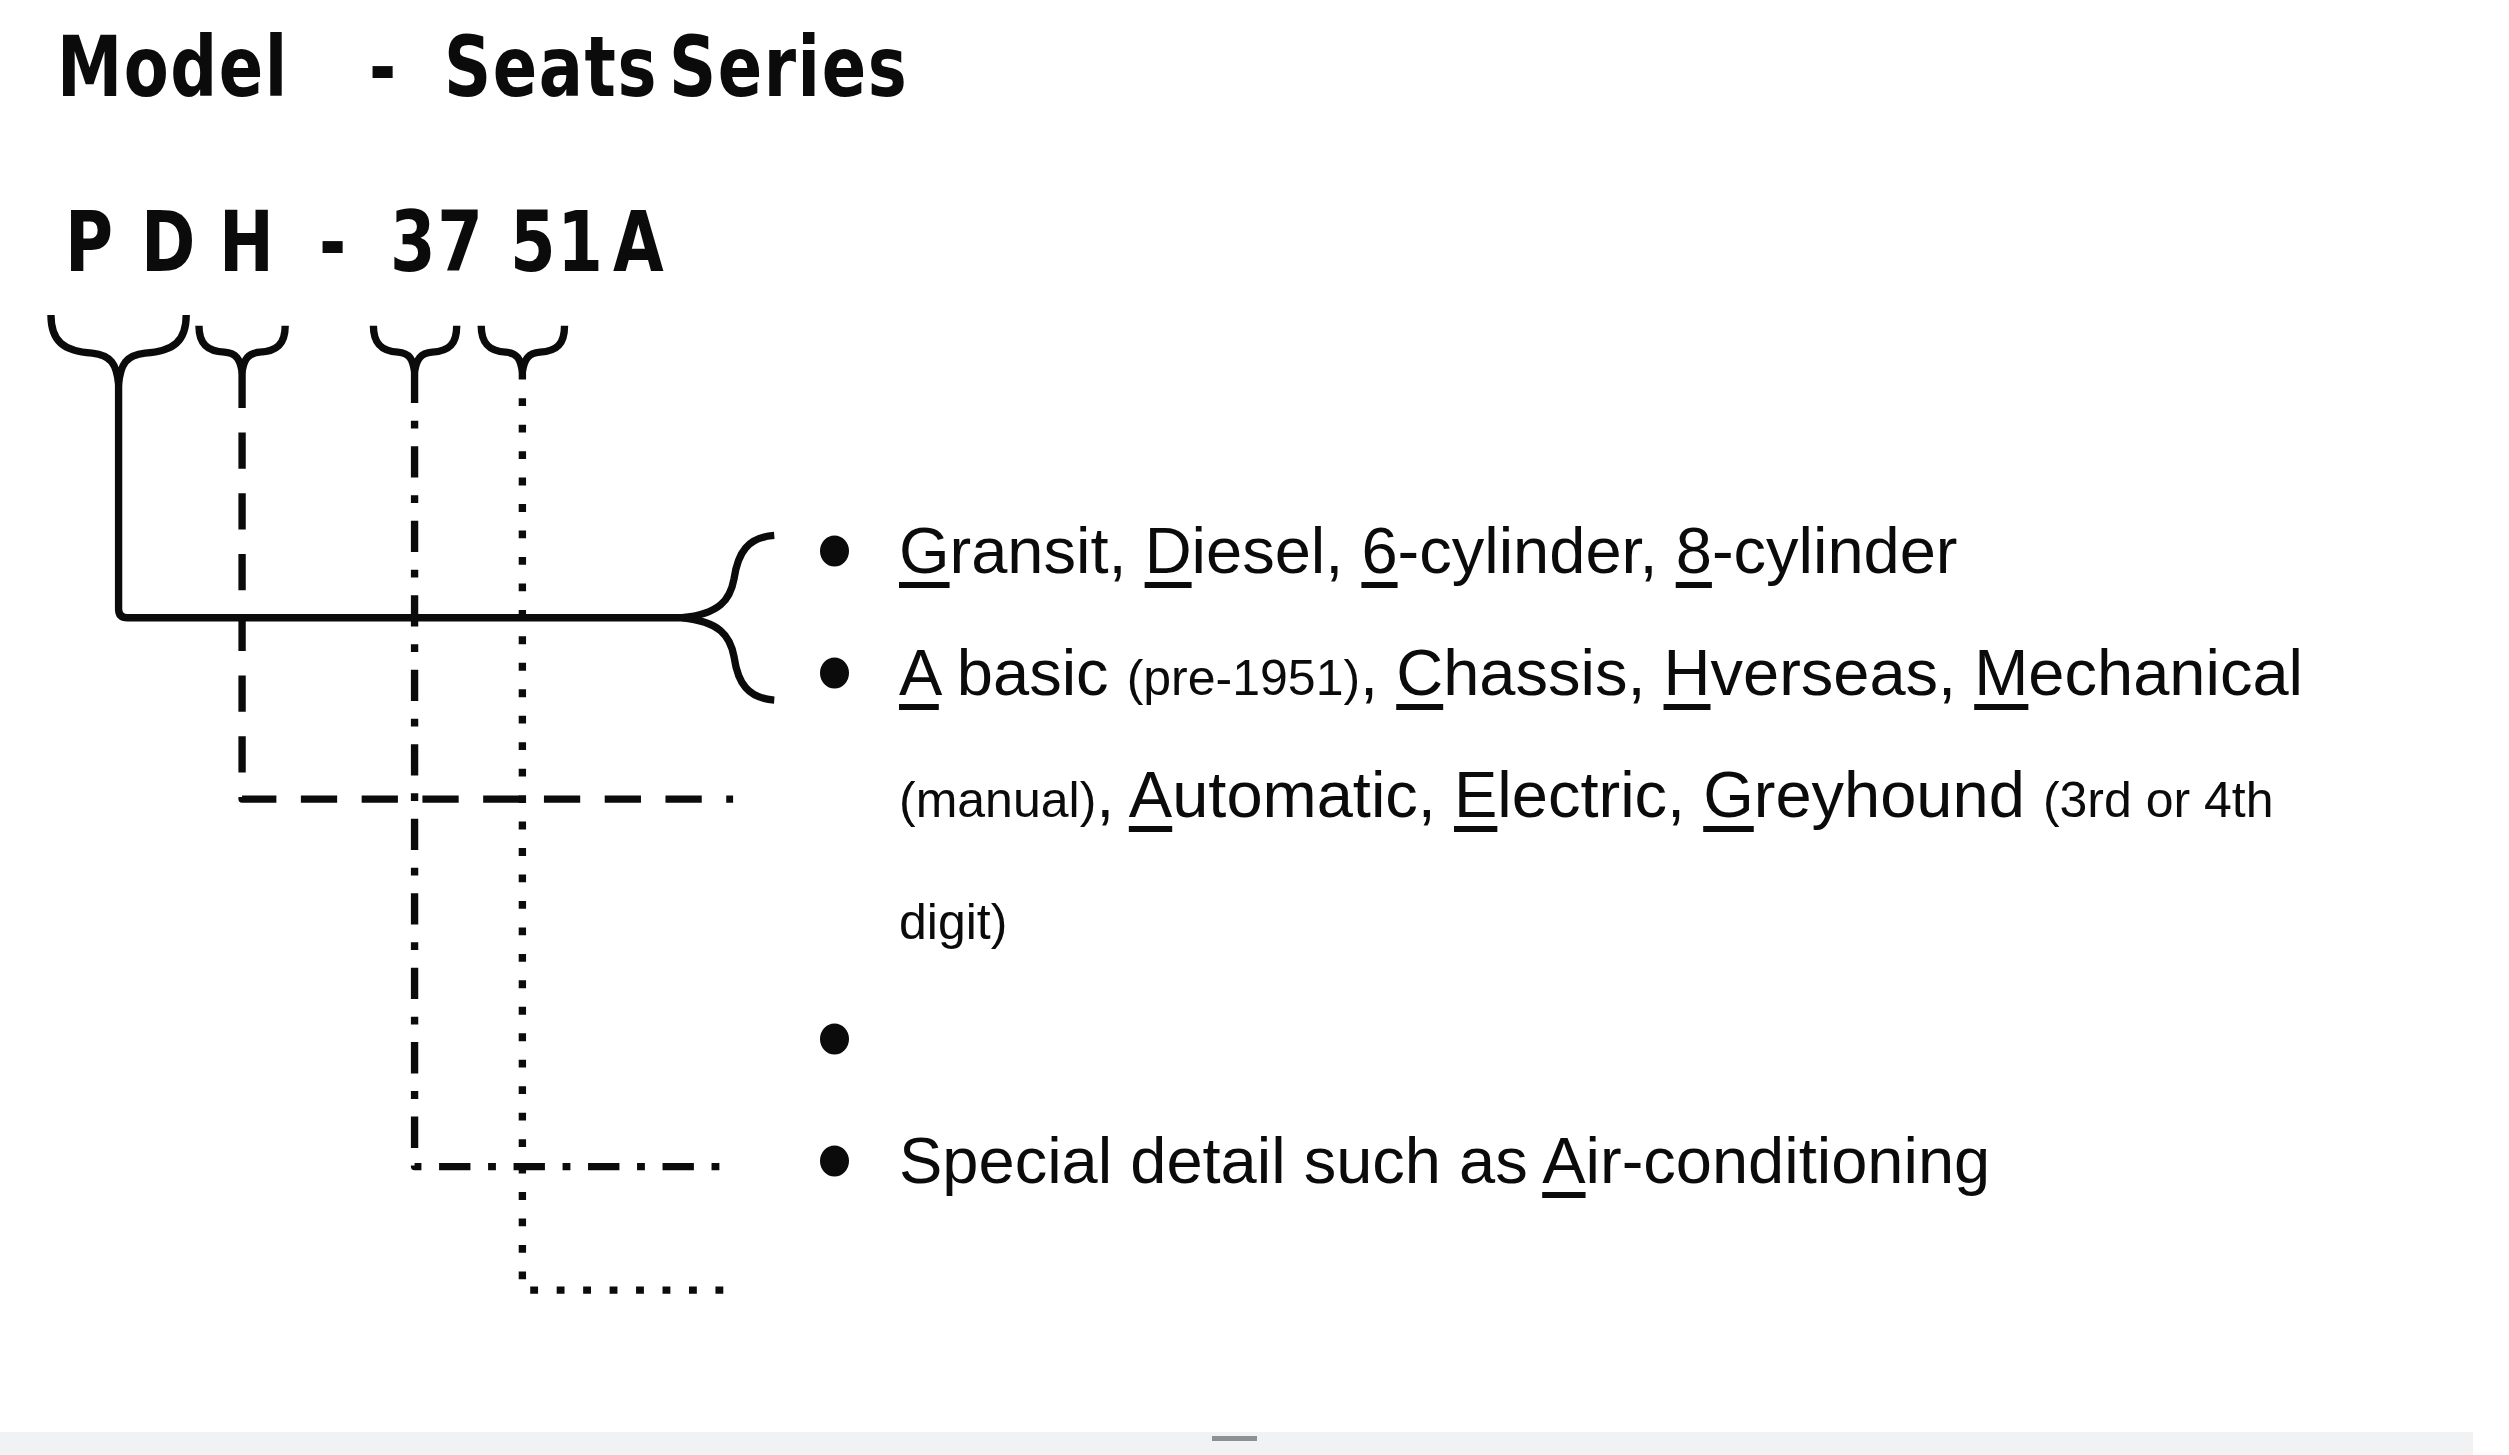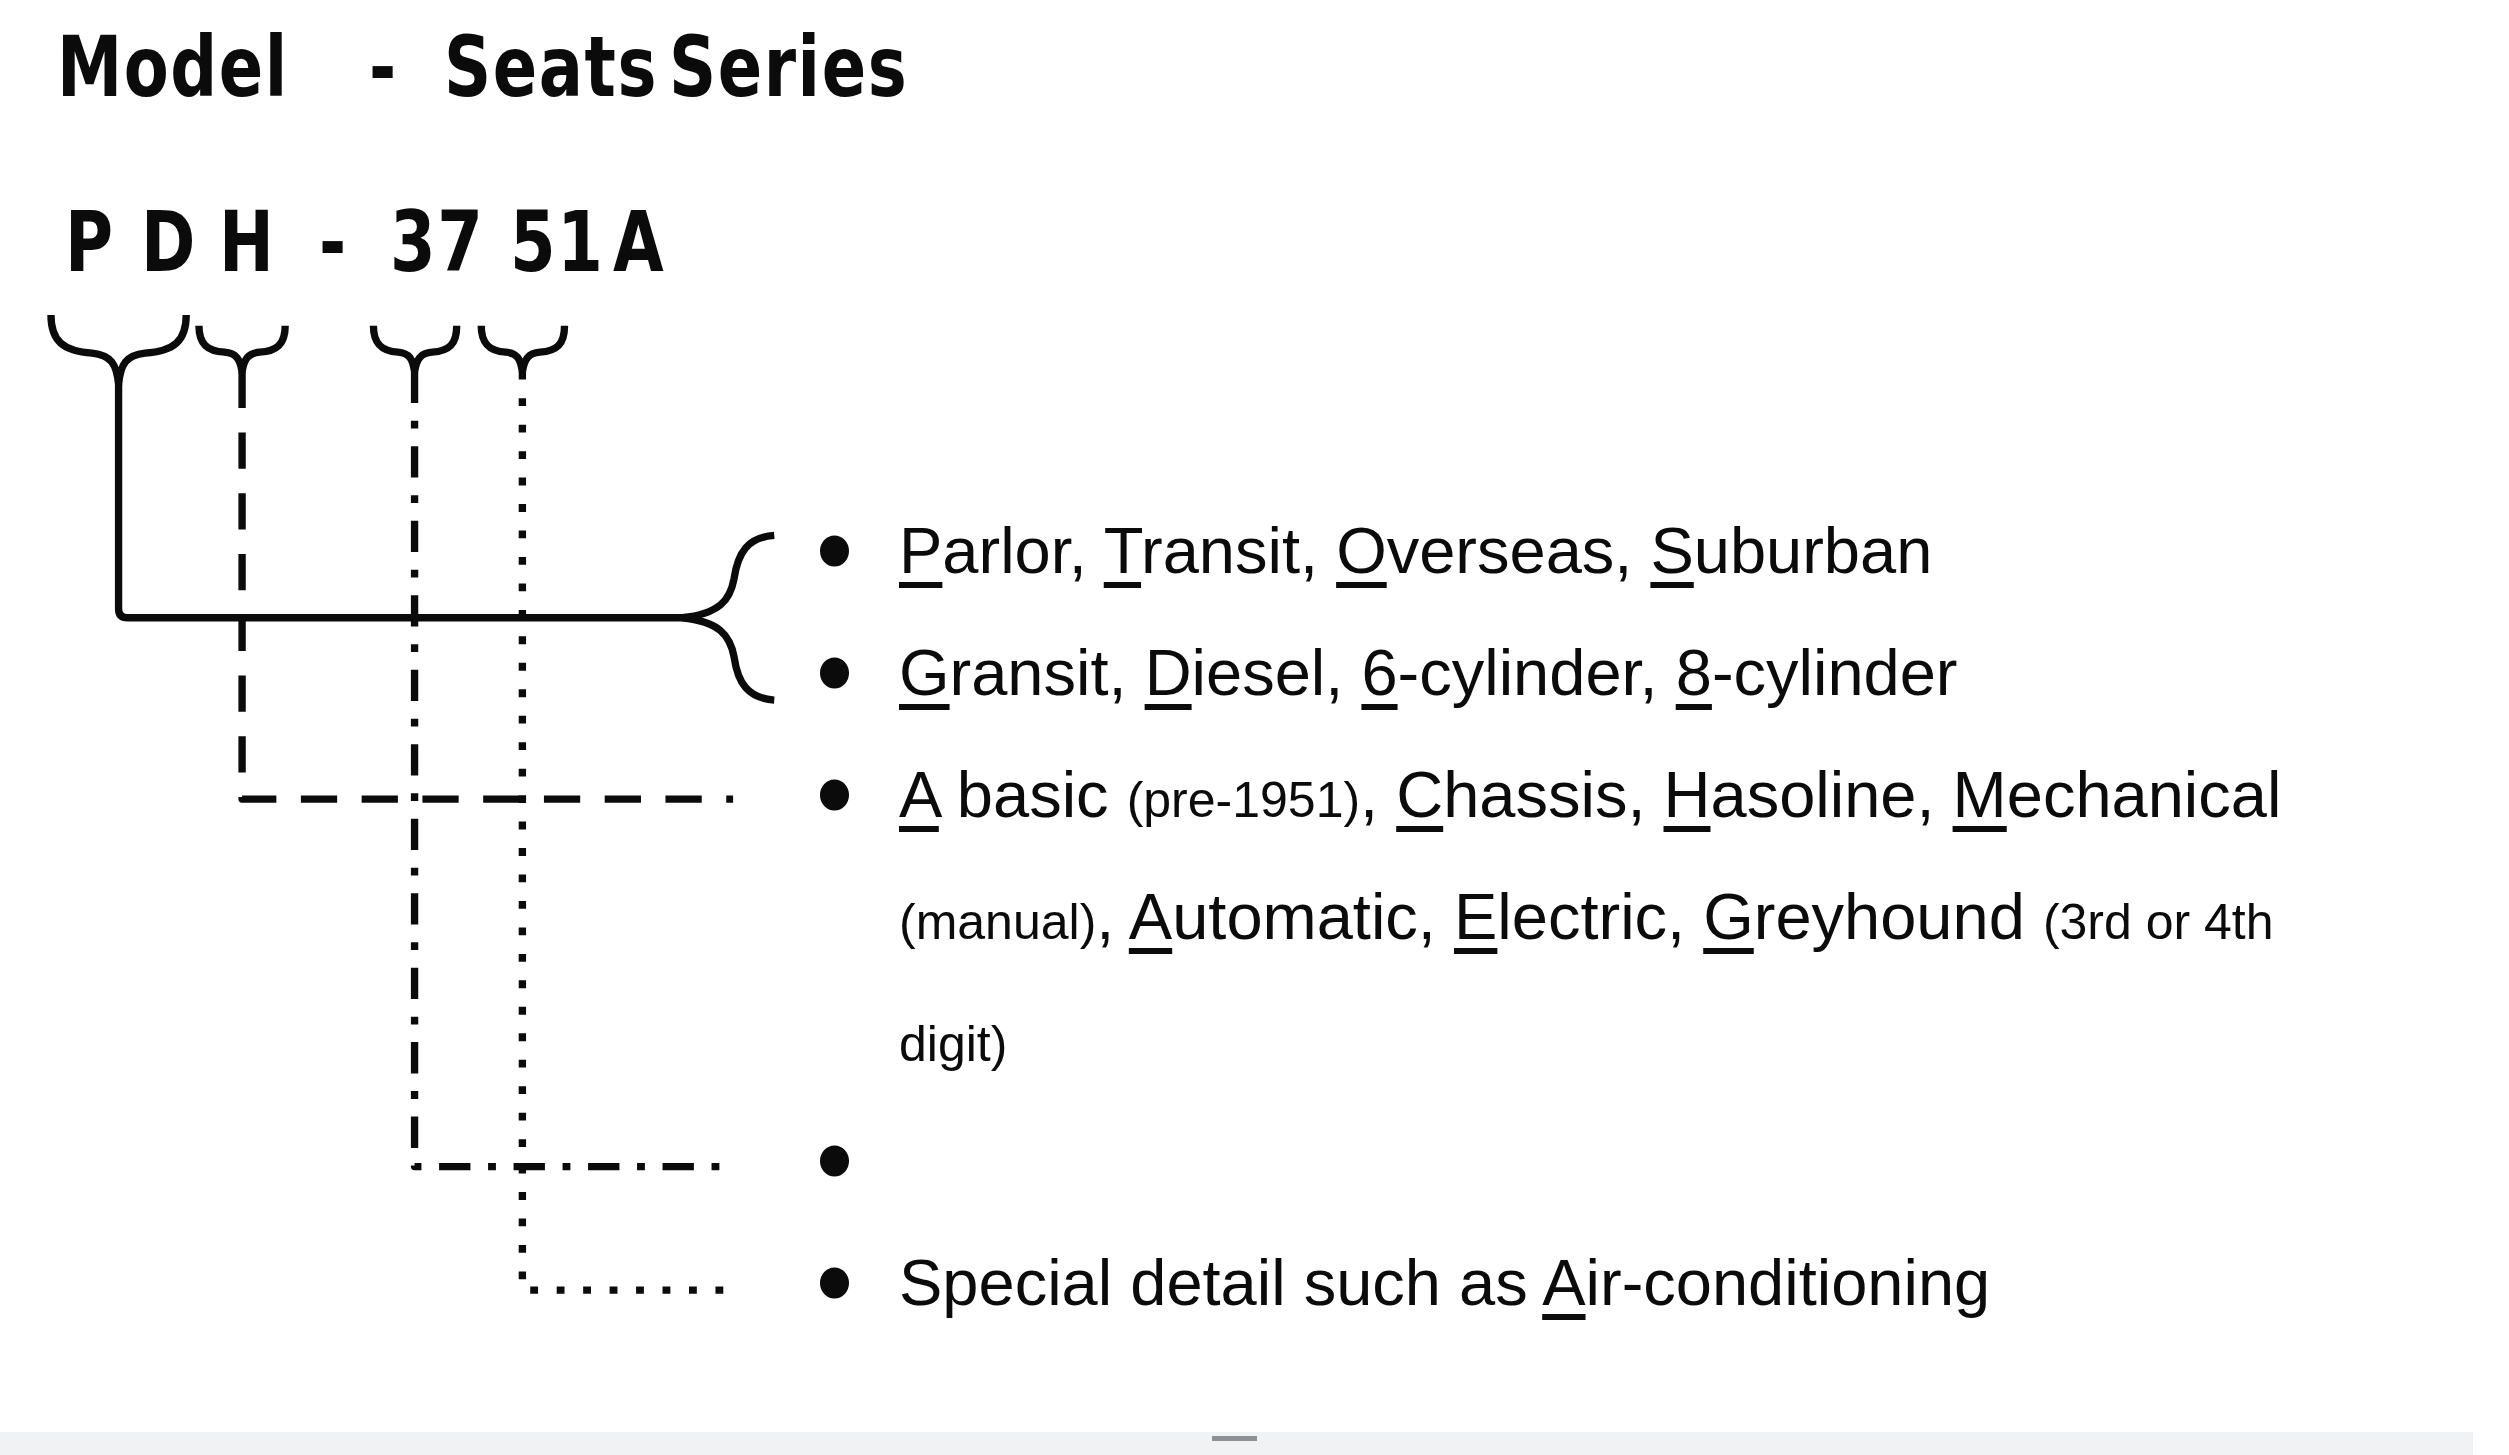--- a/index.html
+++ b/index.html
@@ -123,23 +123,22 @@
     <span class="display-token" style="left:65px;  top:200px;">P</span>
     <span class="display-token" style="left:141px; top:200px;">D</span>
     <span class="display-token" style="left:219px; top:200px;">H</span>
     <span class="display-token" style="left:319px; top:200px;">-</span>
     <span class="display-token" style="left:390px; top:200px;">37</span>
     <span class="display-token" style="left:510px; top:200px;">51</span>
     <span class="display-token" style="left:613px; top:200px;">A</span>
   </div>
 
   <div class="legend" id="bullet-list">
-      <div class="bullet-line"><span class="bullet-dot"></span><span class="seg-u">P</span><span class="seg-n">arlor, </span><span class="seg-u">T</span><span class="seg-n">ransit, </span><span class="seg-u">O</span><span class="seg-n">verseas, </span><span class="seg-u">S</span><span class="seg-n">uburban</span></div>
       <div class="bullet-line"><span class="bullet-dot"></span><span class="seg-u">G</span><span class="seg-n">ransit, </span><span class="seg-u">D</span><span class="seg-n">iesel, </span><span class="seg-u">6</span><span class="seg-n">-cylinder, </span><span class="seg-u">8</span><span class="seg-n">-cylinder</span></div>
-      <div class="bullet-line"><span class="bullet-dot"></span><span class="seg-u">A</span><span class="seg-n"> basic </span><span class="seg-s">(pre-1951)</span><span class="seg-n">, </span><span class="seg-u">C</span><span class="seg-n">hassis, </span><span class="seg-u">H</span><span class="seg-n">asoline, </span><span class="seg-u">M</span><span class="seg-n">echanical</span></div>
+      <div class="bullet-line"><span class="bullet-dot"></span><span class="seg-u">A</span><span class="seg-n"> basic </span><span class="seg-s">(pre-1951)</span><span class="seg-n">, </span><span class="seg-u">C</span><span class="seg-n">hassis, </span><span class="seg-u">H</span><span class="seg-n">verseas, </span><span class="seg-u">M</span><span class="seg-n">echanical</span></div>
       <div class="bullet-line"><span class="seg-s">(manual)</span><span class="seg-n">, </span><span class="seg-u">A</span><span class="seg-n">utomatic, </span><span class="seg-u">E</span><span class="seg-n">lectric, </span><span class="seg-u">G</span><span class="seg-n">reyhound </span><span class="seg-s">(3rd or 4th</span></div>
       <div class="bullet-line"><span class="seg-s">digit)</span></div>
       <div class="bullet-line"><span class="bullet-dot"></span></div>
       <div class="bullet-line"><span class="bullet-dot"></span><span class="seg-n">Special detail such as </span><span class="seg-u">A</span><span class="seg-n">ir-conditioning</span></div>
     </div>
 
   <div class="bottom-strip" style="background: rgb(241, 242, 244);">
     <div class="remnant-dash" style="background: rgb(141, 144, 148);"></div>
   </div>
 

